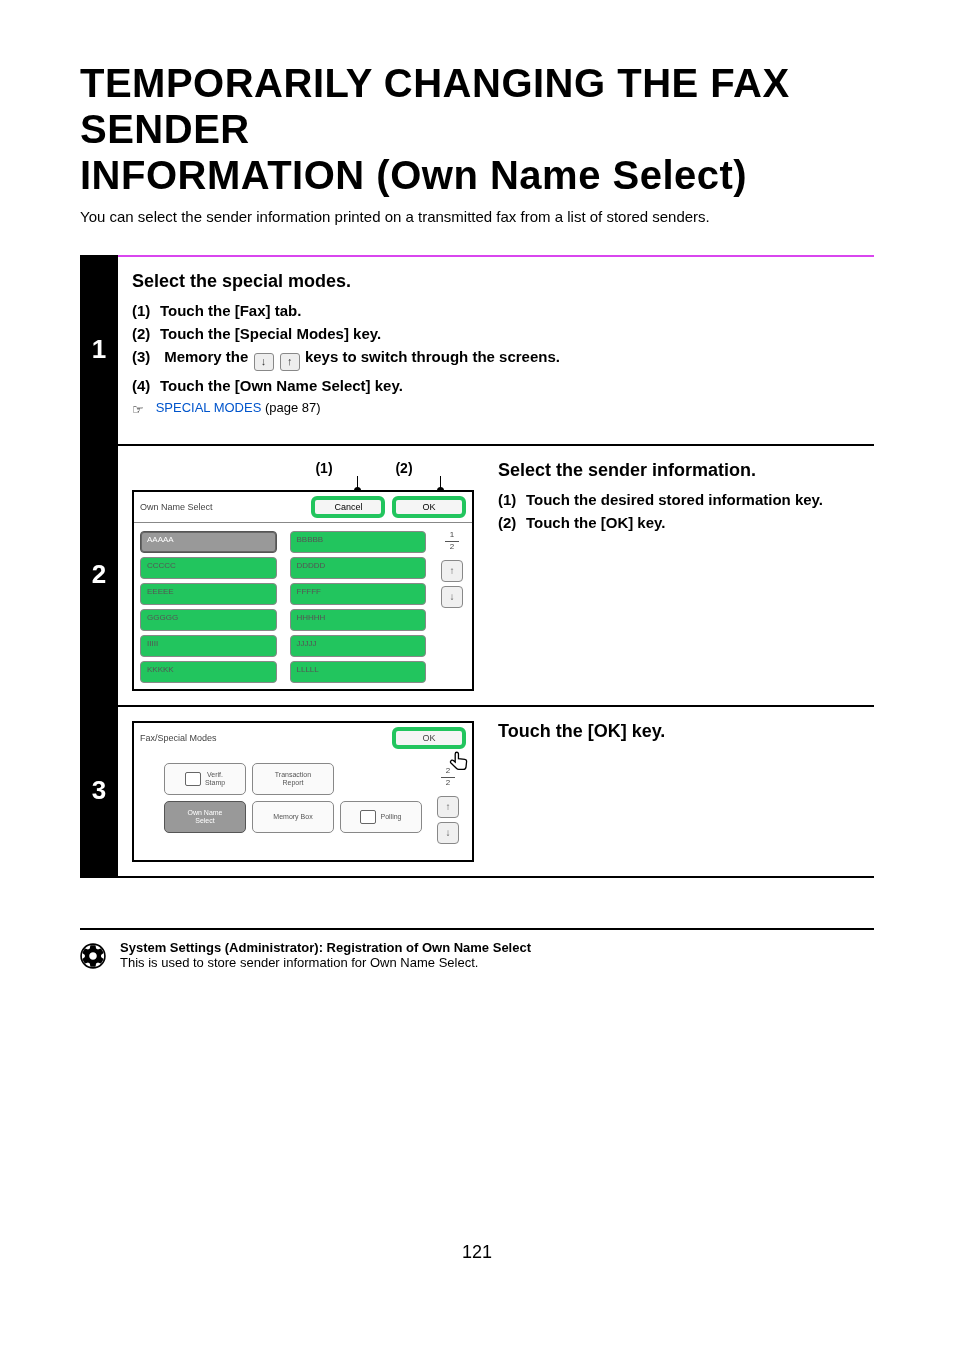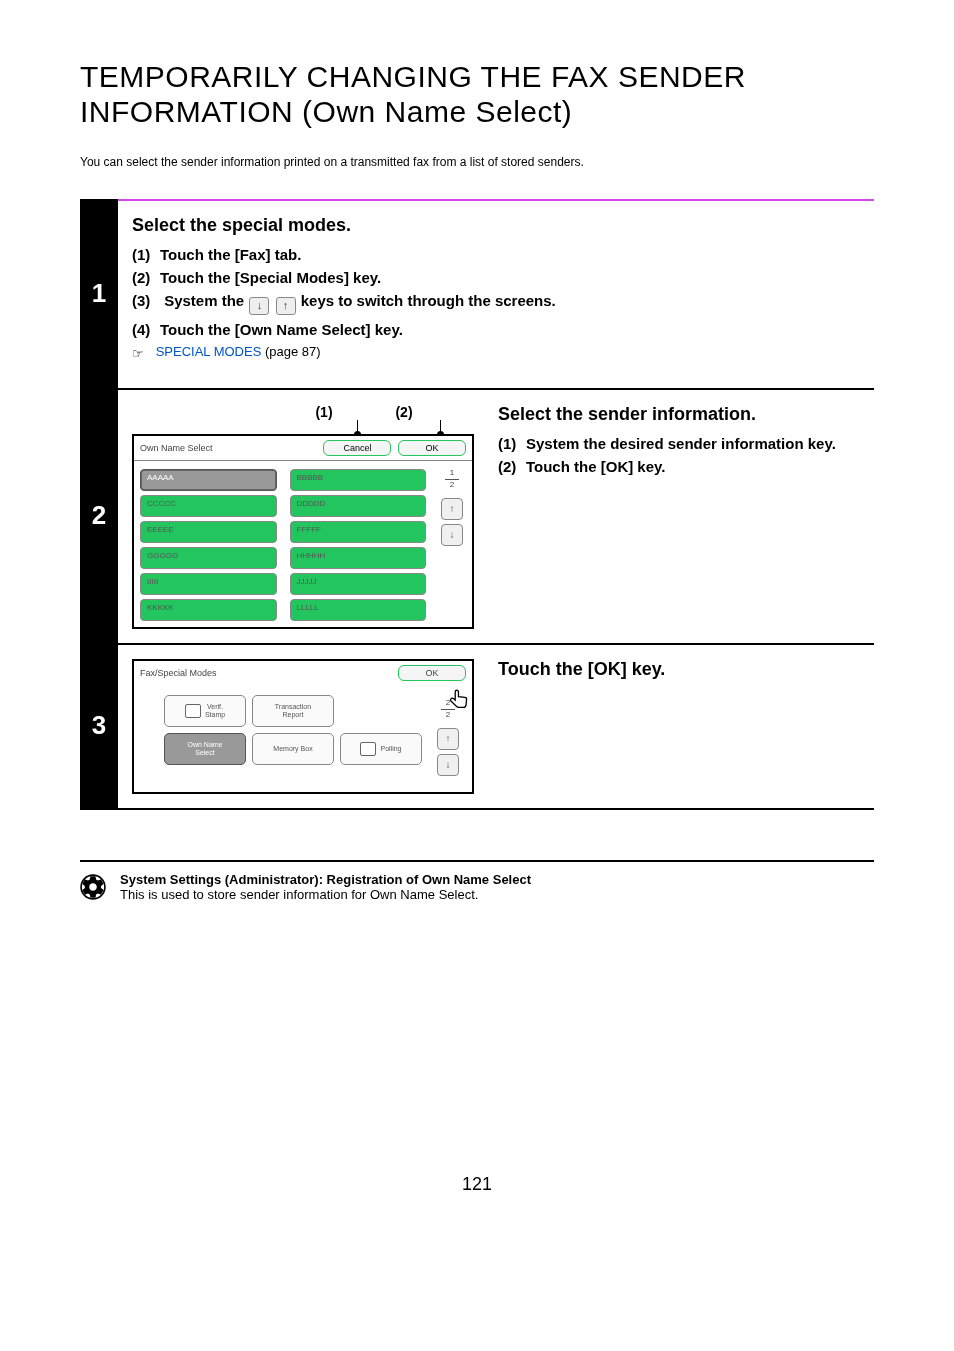--- a/index.html
+++ b/index.html
@@ -7,28 +7,28 @@
     margin: 0;
     padding: 0;
     background: #fff;
     color: #000;
     width: 954px;
   }
   .page {
     padding: 60px 80px 40px 80px;
   }
   h1 {
-    font-size: 30px;
-    font-weight: normal;
-    margin: 0 0 26px 0;
+    font-size: 40px;
+    font-weight: bold;
+    margin: 0 0 10px 0;
     line-height: 1.15;
     letter-spacing: 0.5px;
   }
   .intro {
-    font-size: 12px;
+    font-size: 15px;
     margin: 8px 0 30px 0;
   }
   .step-block {
     display: flex;
     align-items: stretch;
     margin-bottom: 0;
   }
   .step-num-col {
     width: 38px;
     background: #000;
@@ -113,21 +113,21 @@
     display: flex;
     justify-content: space-between;
     align-items: center;
     padding: 4px 6px;
     border-bottom: 1px solid #888;
     font-size: 9px;
   }
   .own-header .title-bar { color:#444; }
   .hdr-btn {
     display: inline-block;
-    border: 1px solid #22c55e;
+    border: 4px solid #22c55e;
     border-radius: 6px;
     padding: 2px 10px;
     font-size: 9px;
     background: #f5f5f5;
     margin-left: 4px;
     min-width: 46px;
     text-align: center;
   }
   .own-list-area {
     display: flex;
@@ -273,21 +273,21 @@
     font-weight: normal;
     margin-top: 260px;
   }
   .admin-note-sep {
     border: none;
     border-top: 2px solid #000;
     margin: 50px 0 6px 0;
   }
   .admin-note {
     display: flex;
-    align-items: flex-start;
+    align-items: center;
     gap: 14px;
     font-size: 13px;
     padding: 4px 0 12px 0;
   }
   .gear-icon {
     width: 26px;
     height: 26px;
     flex-shrink: 0;
     margin-top: 2px;
   }
@@ -306,21 +306,21 @@
   <div class="steps-container">
 
     <div class="step-block">
       <div class="step-num-col">1</div>
       <div class="step-body first">
         <p class="step-title">Select the special modes.</p>
         <p class="sub"><span class="num">(1)</span><span>Touch the [Fax] tab.</span></p>
         <p class="sub"><span class="num">(2)</span><span>Touch the [Special Modes] key.</span></p>
         <p class="sub">
           <span class="num">(3)</span>
-          <span>System the </span>
+          <span>Memory the </span>
           <span class="inline-icon">↓</span>
           <span class="inline-icon">↑</span>
           <span> keys to switch through the screens.</span>
         </p>
         <p class="sub"><span class="num">(4)</span><span>Touch the [Own Name Select] key.</span></p>
         <p class="link-line">
           <span class="hand-icon">☞</span>
           <a href="#" class="link">SPECIAL MODES</a><span> (page 87)</span>
         </p>
       </div>
@@ -375,21 +375,21 @@
                   </div>
                   <div class="scroll-btn">
                     <span>↓</span>
                   </div>
                 </div>
               </div>
             </div>
           </div>
           <div>
             <p class="step-title">Select the sender information.</p>
-            <p class="sub"><span class="num">(1)</span><span>System the desired sender information key.</span></p>
+            <p class="sub"><span class="num">(1)</span><span>Touch the desired stored information key.</span></p>
             <p class="sub"><span class="num">(2)</span><span>Touch the [OK] key.</span></p>
           </div>
         </div>
       </div>
     </div>
 
     <div class="step-block">
       <div class="step-num-col">3</div>
       <div class="step-body">
         <div class="step-two-col">

